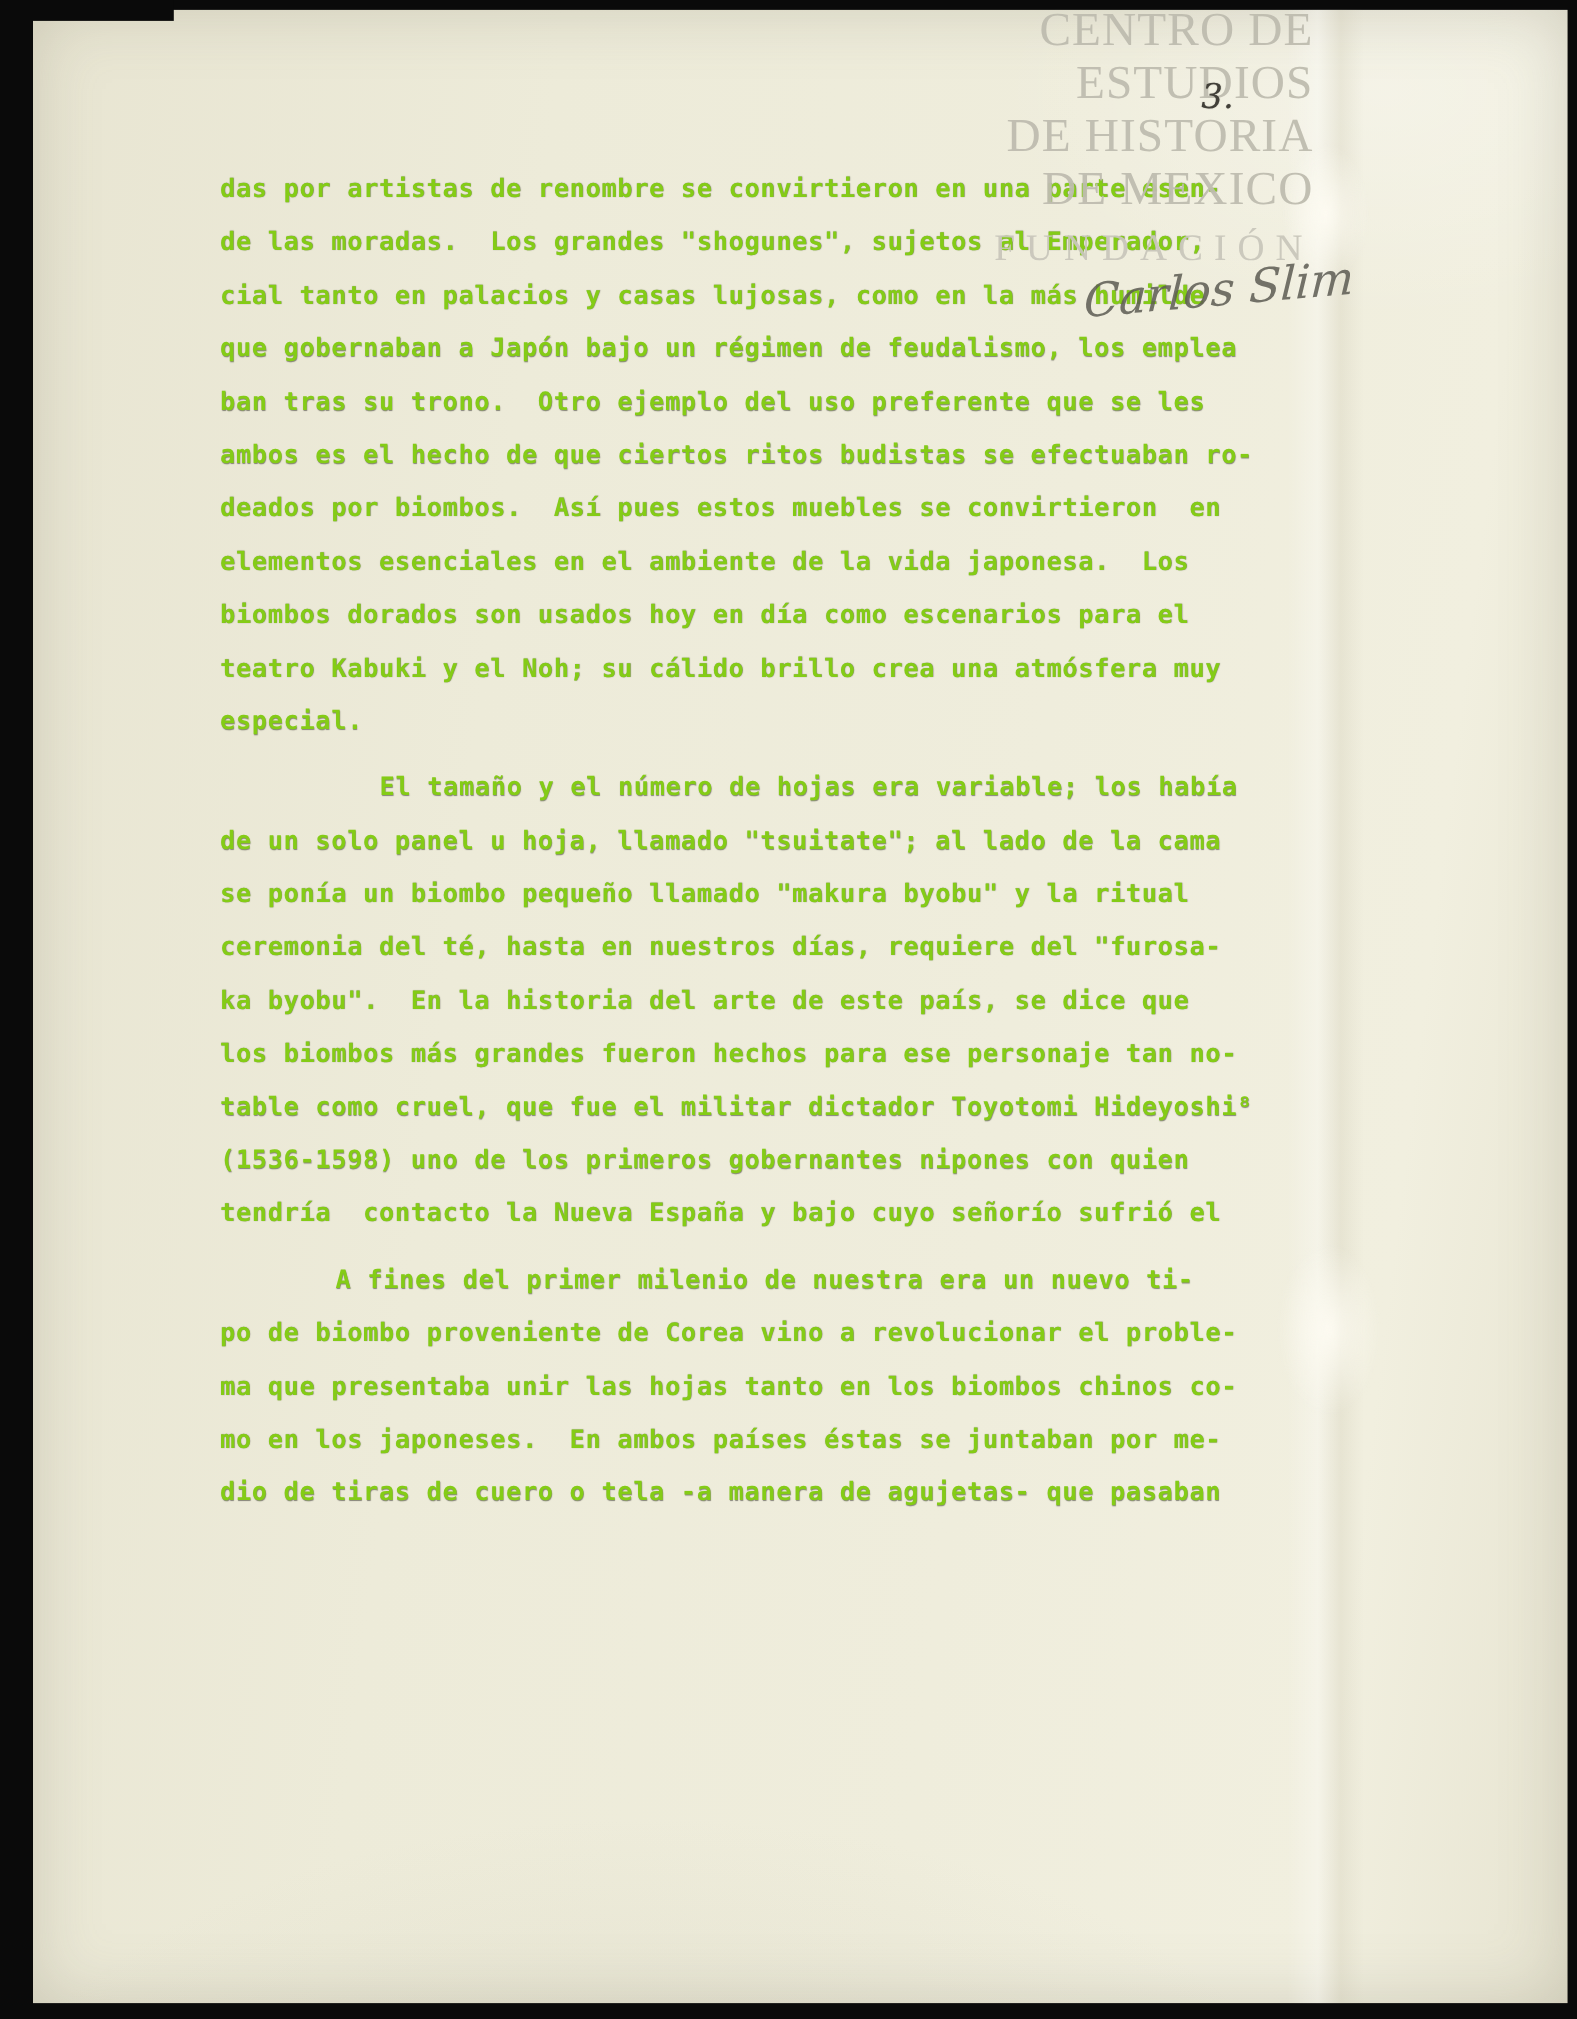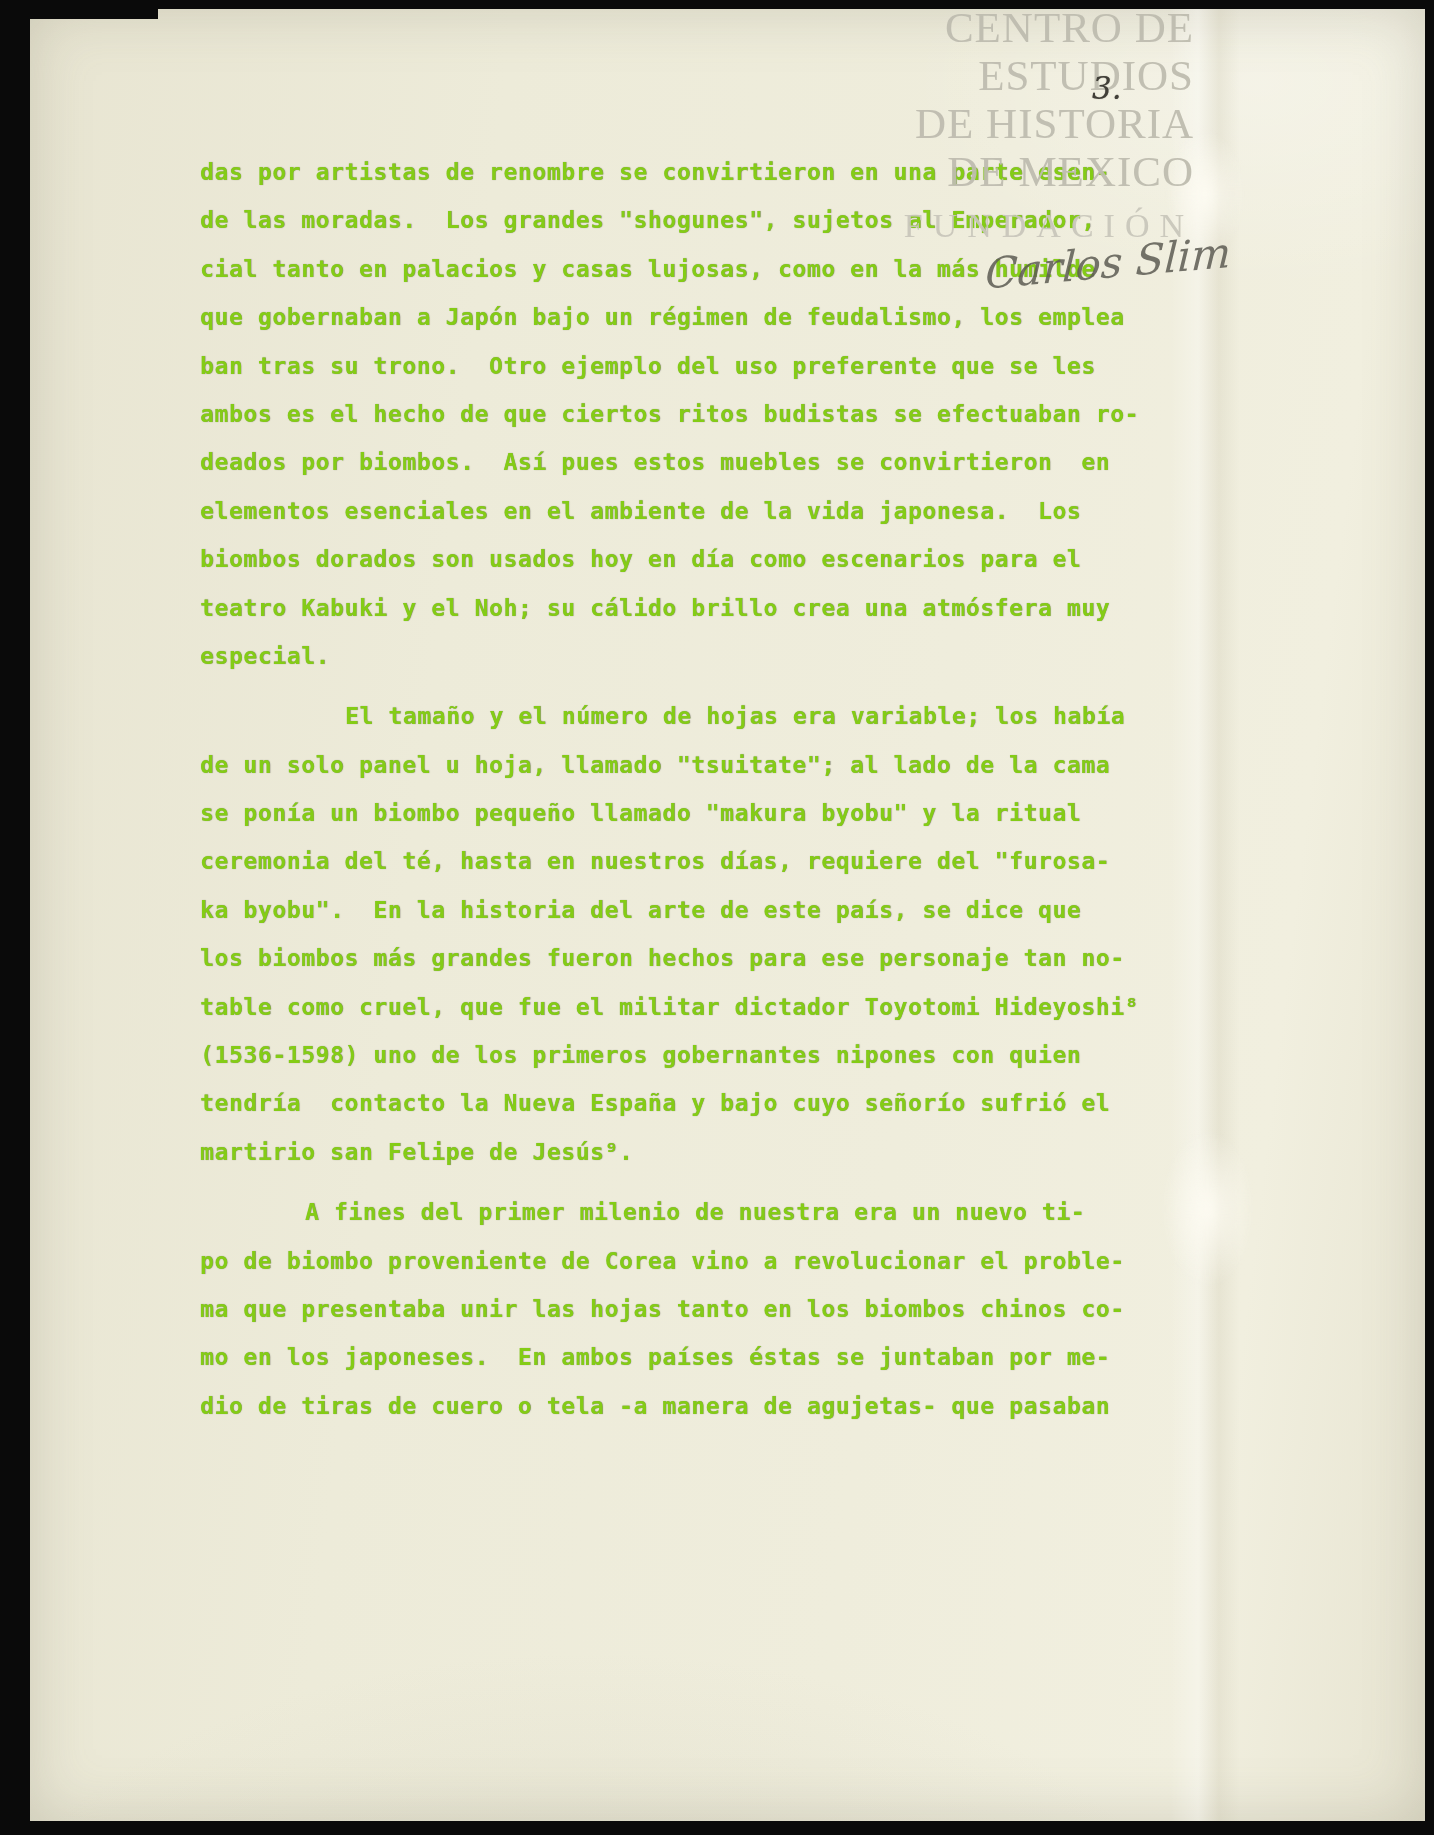--- a/index.html
+++ b/index.html
@@ -141,21 +141,20 @@
     <div class="para">
       <div class="line" style="padding-left: 145px;">El tamaño y el número de hojas era variable; los había</div>
       <div class="line">de un solo panel u hoja, llamado "tsuitate"; al lado de la cama</div>
       <div class="line">se ponía un biombo pequeño llamado "makura byobu" y la ritual</div>
       <div class="line">ceremonia del té, hasta en nuestros días, requiere del "furosa-</div>
       <div class="line">ka byobu".  En la historia del arte de este país, se dice que</div>
       <div class="line">los biombos más grandes fueron hechos para ese personaje tan no-</div>
       <div class="line">table como cruel, que fue el militar dictador Toyotomi Hideyoshi⁸</div>
       <div class="line">(1536-1598) uno de los primeros gobernantes nipones con quien</div>
       <div class="line">tendría  contacto la Nueva España y bajo cuyo señorío sufrió el</div>
-      <div class="line">martirio san Felipe de Jesús⁹.</div>
     </div>
     <div class="para">
       <div class="line" style="padding-left: 105px;">A fines del primer milenio de nuestra era un nuevo ti-</div>
       <div class="line">po de biombo proveniente de Corea vino a revolucionar el proble-</div>
       <div class="line">ma que presentaba unir las hojas tanto en los biombos chinos co-</div>
       <div class="line">mo en los japoneses.  En ambos países éstas se juntaban por me-</div>
       <div class="line">dio de tiras de cuero o tela -a manera de agujetas- que pasaban</div>
     </div>
   </div>
 

